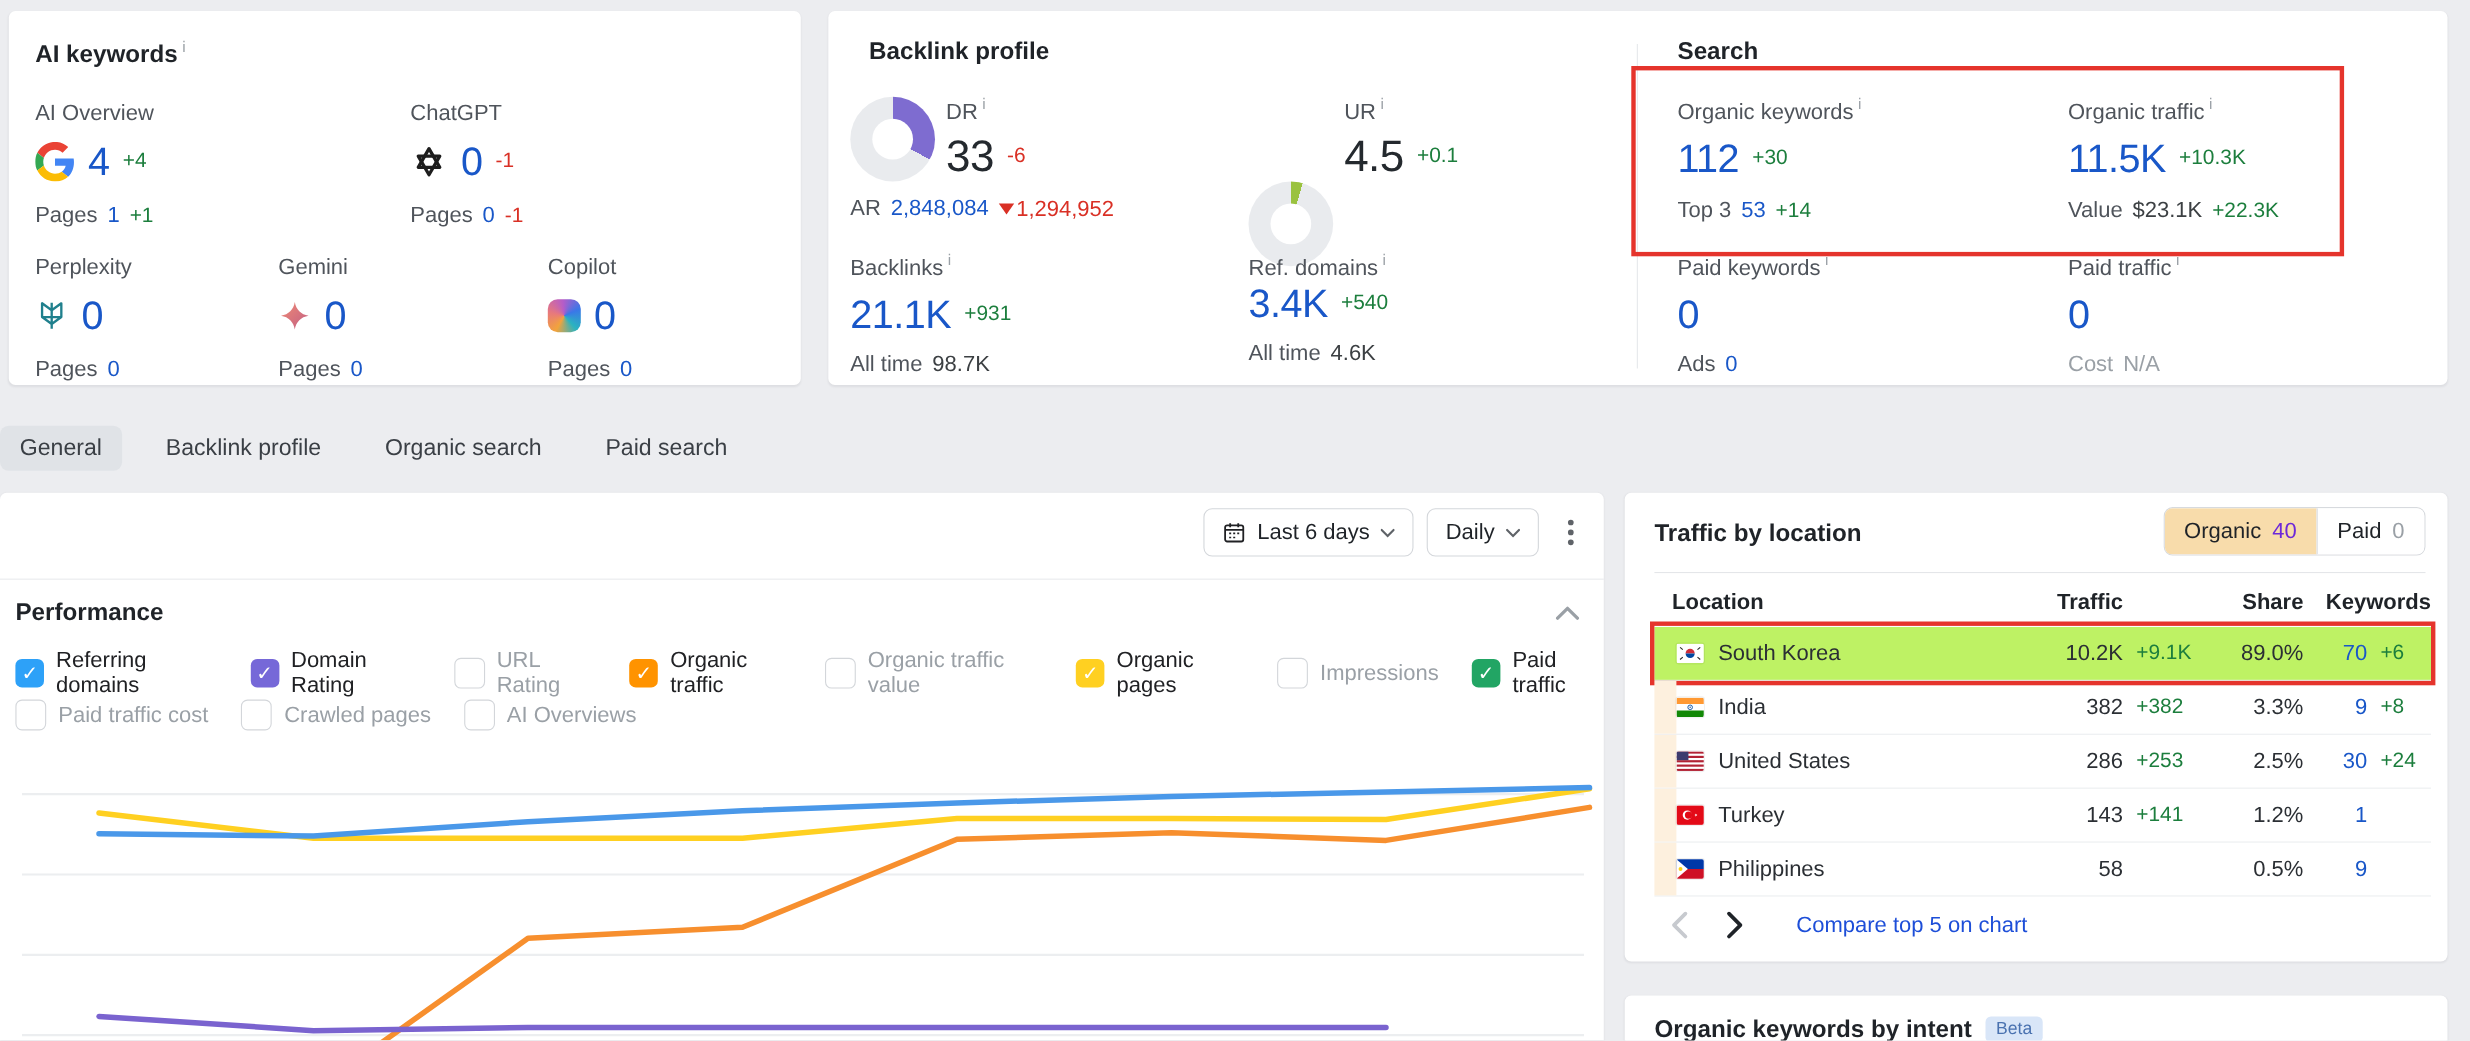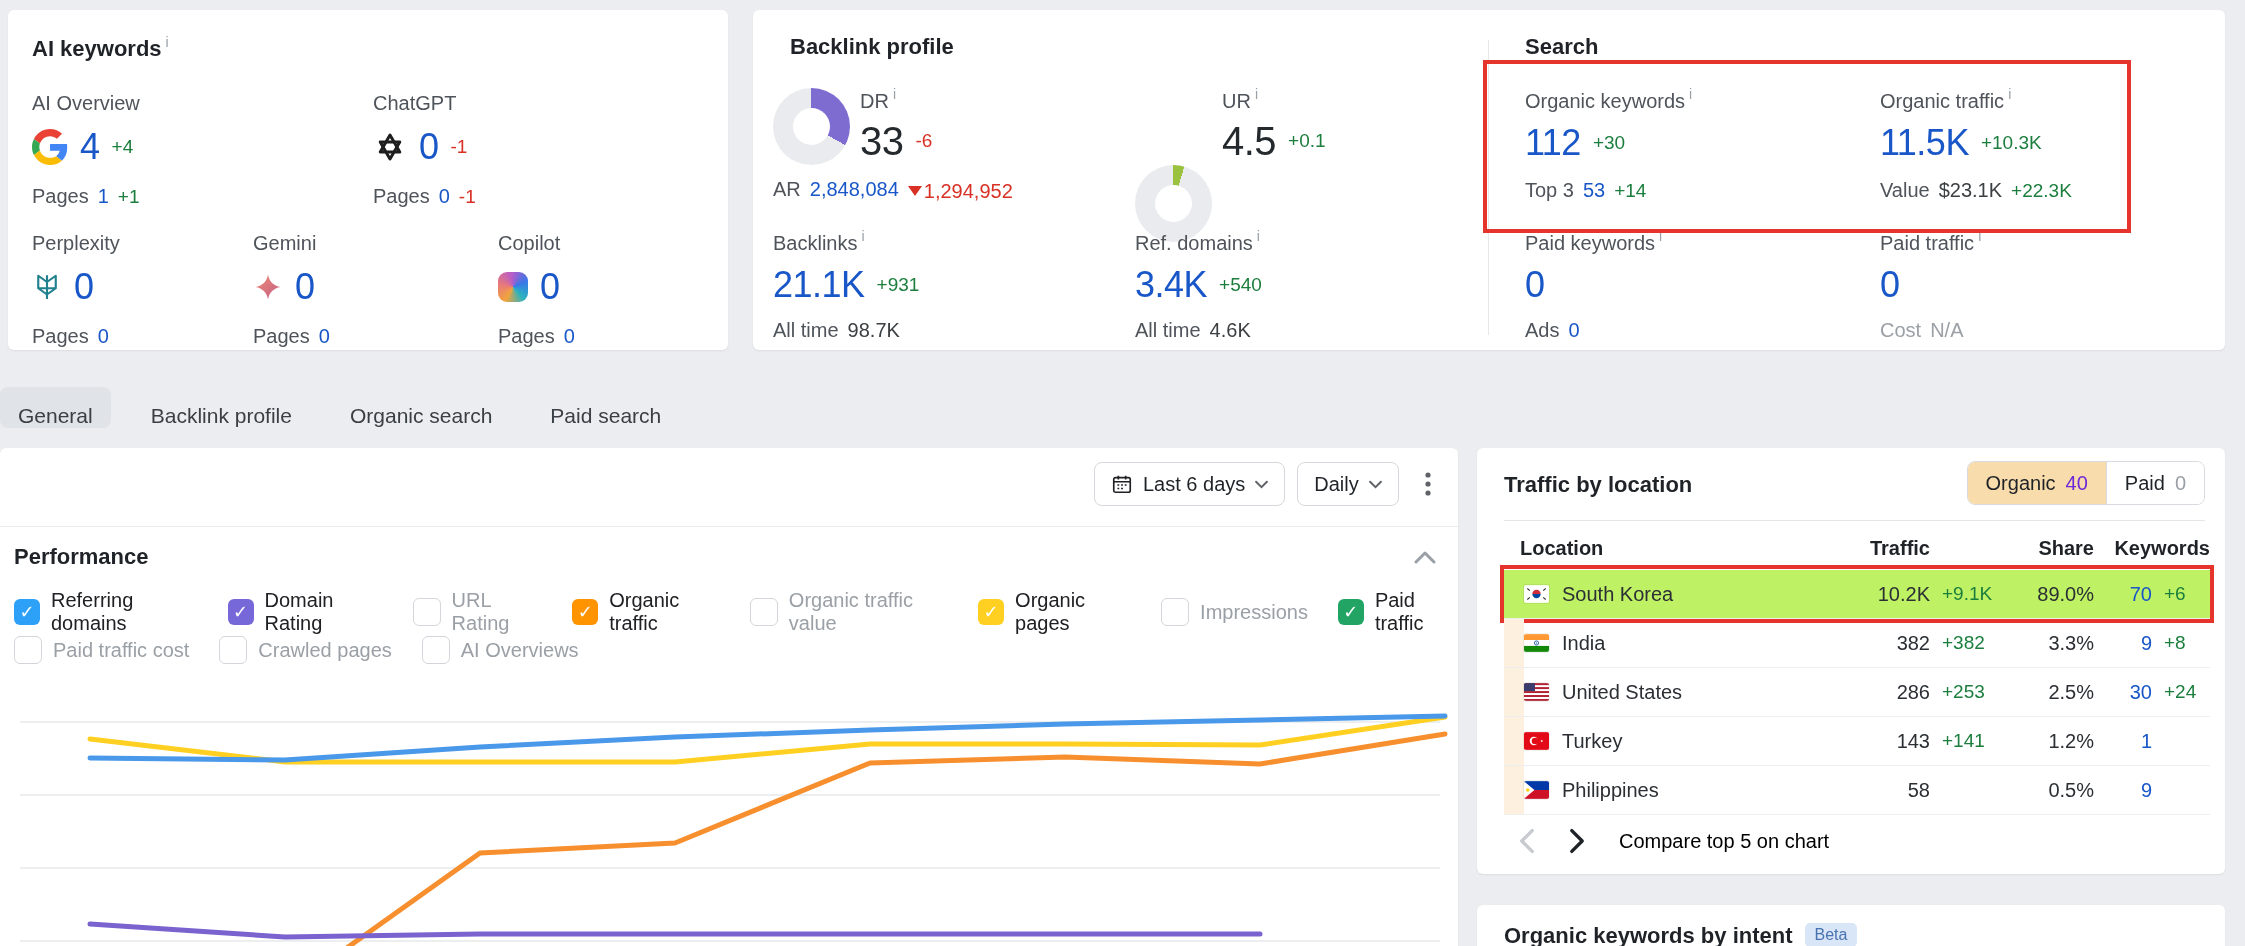--- a/index.html
+++ b/index.html
@@ -21,21 +21,21 @@
   .sub .v{color:#1957c8}
   .sub .vd{color:#3c4043}
   .muted{color:#9aa0a6}
   .info{display:inline-block;font-size:14px;color:#9aa0a6;vertical-align:9px;margin-left:4px;font-style:normal}
   .info::after{content:"i"}
   .valrow{display:flex;align-items:center;gap:12px}
   .donut{width:77px;height:77px;border-radius:50%;position:relative}
   .donut::after{content:"";position:absolute;inset:20px;background:#fff;border-radius:50%}
   .vdivider{position:absolute;width:1px;background:#e6e8eb}
   
-  .tab{display:flex;align-items:flex-end;height:41px;padding:0 18px;border-radius:8px;
+  .tab{display:flex;align-items:center;height:41px;padding:0 18px;border-radius:8px;
        font-size:21px;color:#3a3f45;cursor:pointer}
   .tab.active{background:#e0e3e7}
   
   .seg-group{display:flex;border:1px solid #d4d7db;border-radius:8px;overflow:hidden;background:#fff;height:42px}
   .seg{display:flex;align-items:center;gap:10px;padding:0 18px;font-size:20px;color:#3c4043;border-left:1px solid #d4d7db;cursor:pointer}
   .seg:first-child{border-left:none}
   .seg.active{background:#f8d9ab;color:#1f2328}
   .btn{display:flex;align-items:center;gap:10px;border:1px solid #d4d7db;border-radius:8px;background:#fff;
        height:42px;padding:0 16px;font-size:20px;color:#1f2328;cursor:pointer}
   
@@ -206,21 +206,21 @@
       <span class="delta pos">+931</span>
     </div>
     <div class="sub" style="margin-top:16px">
       <span>All time</span>
       <span class="vd">98.7K</span>
     </div>
   </div>
 
   <div class="abs" style="left:382px;top:218px">
     <div class="lbl"><span>Ref. domains</span><span class="info"></span></div>
-    <div class="valrow" style="margin-top:12px">
+    <div class="valrow" style="margin-top:2px">
       <span class="big">3.4K</span>
       <span class="delta pos">+540</span>
     </div>
     <div class="sub" style="margin-top:16px">
       <span>All time</span>
       <span class="vd">4.6K</span>
     </div>
   </div>
 
   <div class="abs title" style="left:772px;top:24px">Search</div>
@@ -532,21 +532,21 @@
     <span class="icon-btn">
       <svg width="16" height="26" viewBox="0 0 12 20" fill="none" stroke="#c7cacf" stroke-width="2.6" stroke-linecap="round" stroke-linejoin="round">
           <path d="M10 2 2 10l8 8"></path>
         </svg>
     </span>
     <span class="icon-btn">
       <svg width="16" height="26" viewBox="0 0 12 20" fill="none" stroke="#1f2328" stroke-width="2.6" stroke-linecap="round" stroke-linejoin="round">
           <path d="M2 2l8 8-8 8"></path>
         </svg>
     </span>
-    <span style="font-size:20px;color:#000000;cursor:pointer;">Compare top 5 on chart</span>
+    <span style="font-size:20px;color:#1d4ed8;cursor:pointer;margin-left:14px">Compare top 5 on chart</span>
   </div>
 </div>
 
 <div class="card" style="left:1477px;top:905px;width:748px;height:60px;overflow:hidden">
   <div class="abs" style="left:27px;top:18px;white-space:nowrap">
     <span class="title">Organic keywords by intent</span><span class="badge">Beta</span>
   </div>
 </div>
 
 </body></html>

